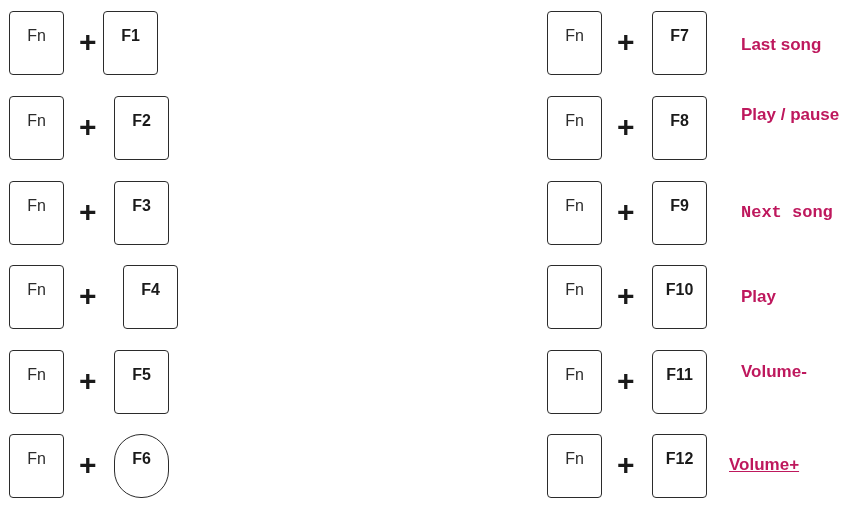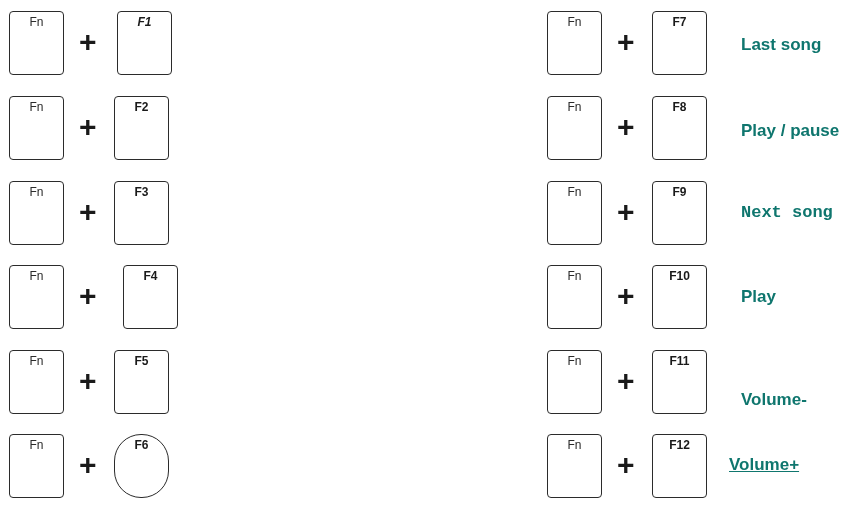--- a/index.html
+++ b/index.html
@@ -2,35 +2,35 @@
 <html><head>
   <meta charset="utf-8">
   <style>
     html, body { margin: 0; padding: 0; background: #ffffff; }
     body { width: 863px; height: 507px; position: relative; overflow: hidden;
            font-family: "Liberation Sans", sans-serif; color: #1a1a1a; }
     .row { position: absolute; height: 65px; }
     .key { position: absolute; top: 0; width: 53px; height: 62px;
            border: 1.6px solid #2b2b2b; border-radius: 4px; background: #fff;
            box-sizing: content-box; text-align: center; }
-    .key .lbl { display: block; margin-top: 1px; font-size: 12px; line-height: 18px; }
+    .key .lbl { display: block; margin-top: 15px; font-size: 16px; line-height: 18px; }
     .key.fn .lbl { font-weight: normal; color: #2b2b2b; }
     .key.f .lbl { font-weight: bold; color: #1a1a1a; }
     .plus { position: absolute; top: 16px; font-size: 30px; font-weight: bold; line-height: 30px; color: #1a1a1a; }
-    .desc { position: absolute; font-size: 17px; font-weight: bold; white-space: nowrap; color: #0f766e; }
+    .desc { position: absolute; font-size: 17px; font-weight: bold; white-space: nowrap; color: #be185d; }
   </style>
 </head>
 <body>
 
 <div class="row" style="left:9px; top:11px;">
   <div class="key fn" style="left:0;">
       <span class="lbl">Fn</span>
     </div>
   <span class="plus" style="left:70px;">+</span>
-  <div class="key f" style="left:108px;font-style:italic;">
+  <div class="key f" style="left:94px;">
       <span class="lbl">F1</span>
     </div>
 </div>
 <div class="row" style="left:9px; top:96px;">
   <div class="key fn" style="left:0;">
       <span class="lbl">Fn</span>
     </div>
   <span class="plus" style="left:70px;">+</span>
   <div class="key f" style="left:105px;">
       <span class="lbl">F2</span>
@@ -84,21 +84,21 @@
   <span class="desc" style="left:194px; top:24px;">Last song</span>
 </div>
 <div class="row" style="left:547px; top:96px;">
   <div class="key fn" style="left:0;">
       <span class="lbl">Fn</span>
     </div>
   <span class="plus" style="left:70px;">+</span>
   <div class="key f" style="left:105px;">
       <span class="lbl">F8</span>
     </div>
-  <span class="desc" style="left:194px; top:25px;">Play / pause</span>
+  <span class="desc" style="left:194px; top:9px;">Play / pause</span>
 </div>
 <div class="row" style="left:547px; top:181px;">
   <div class="key fn" style="left:0;">
       <span class="lbl">Fn</span>
     </div>
   <span class="plus" style="left:70px;">+</span>
   <div class="key f" style="left:105px;">
       <span class="lbl">F9</span>
     </div>
   <span class="desc" style="left:194px; top:22px;font-family:Liberation Mono, monospace;">Next song</span>
@@ -111,24 +111,24 @@
   <div class="key f" style="left:105px;">
       <span class="lbl">F10</span>
     </div>
   <span class="desc" style="left:194px; top:22px;">Play</span>
 </div>
 <div class="row" style="left:547px; top:350px;">
   <div class="key fn" style="left:0;">
       <span class="lbl">Fn</span>
     </div>
   <span class="plus" style="left:70px;">+</span>
-  <div class="key f" style="left:105px;">
+  <div class="key f" style="left:105px;border-radius:6px;">
       <span class="lbl">F11</span>
     </div>
-  <span class="desc" style="left:194px; top:40px;">Volume-</span>
+  <span class="desc" style="left:194px; top:12px;">Volume-</span>
 </div>
 <div class="row" style="left:547px; top:434px;">
   <div class="key fn" style="left:0;">
       <span class="lbl">Fn</span>
     </div>
   <span class="plus" style="left:70px;">+</span>
   <div class="key f" style="left:105px;">
       <span class="lbl">F12</span>
     </div>
   <span class="desc" style="left:182px; top:21px;text-decoration:underline;">Volume+</span>

